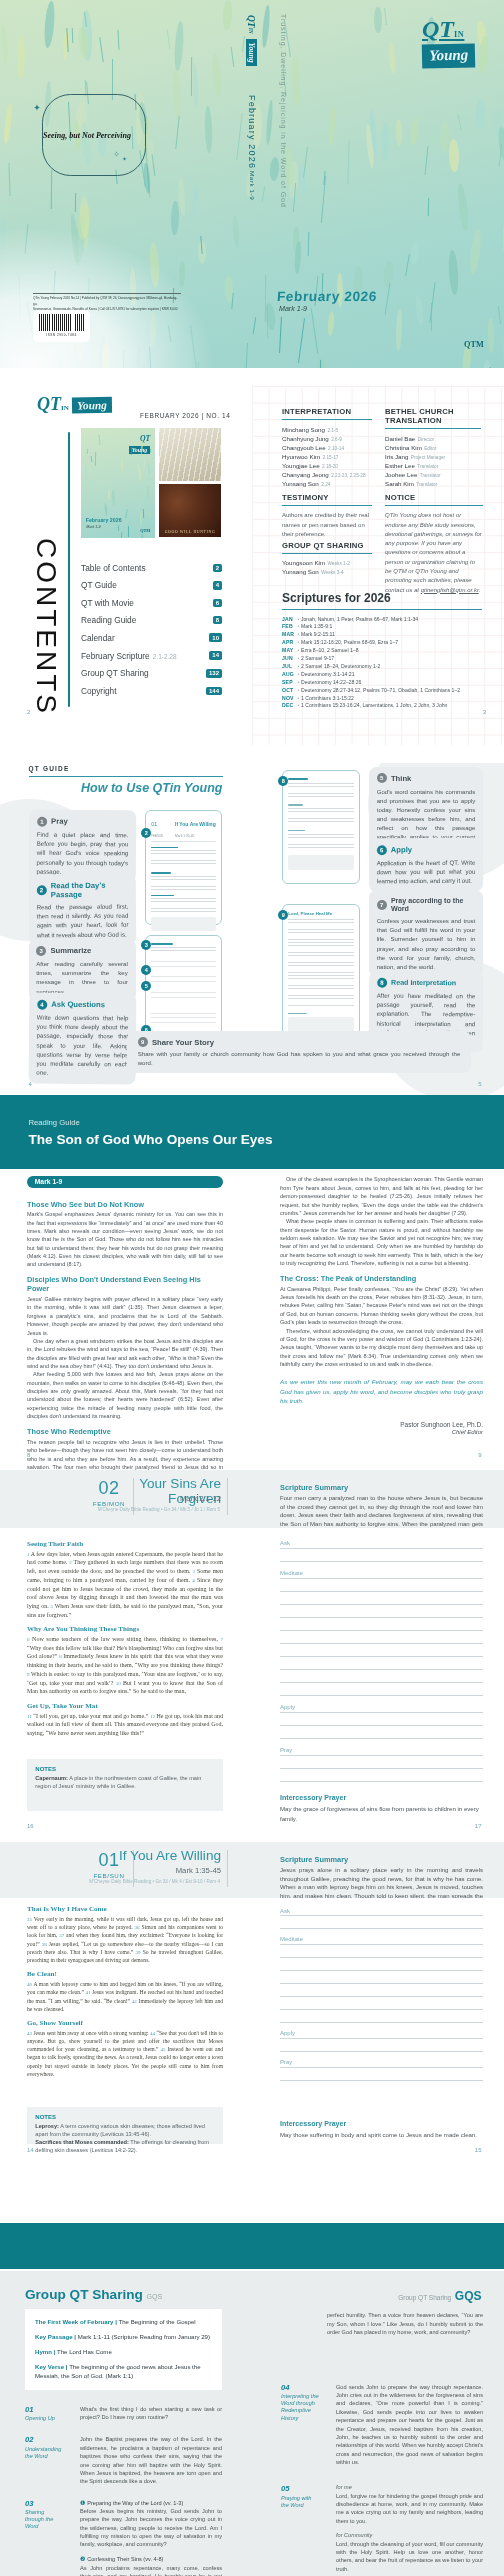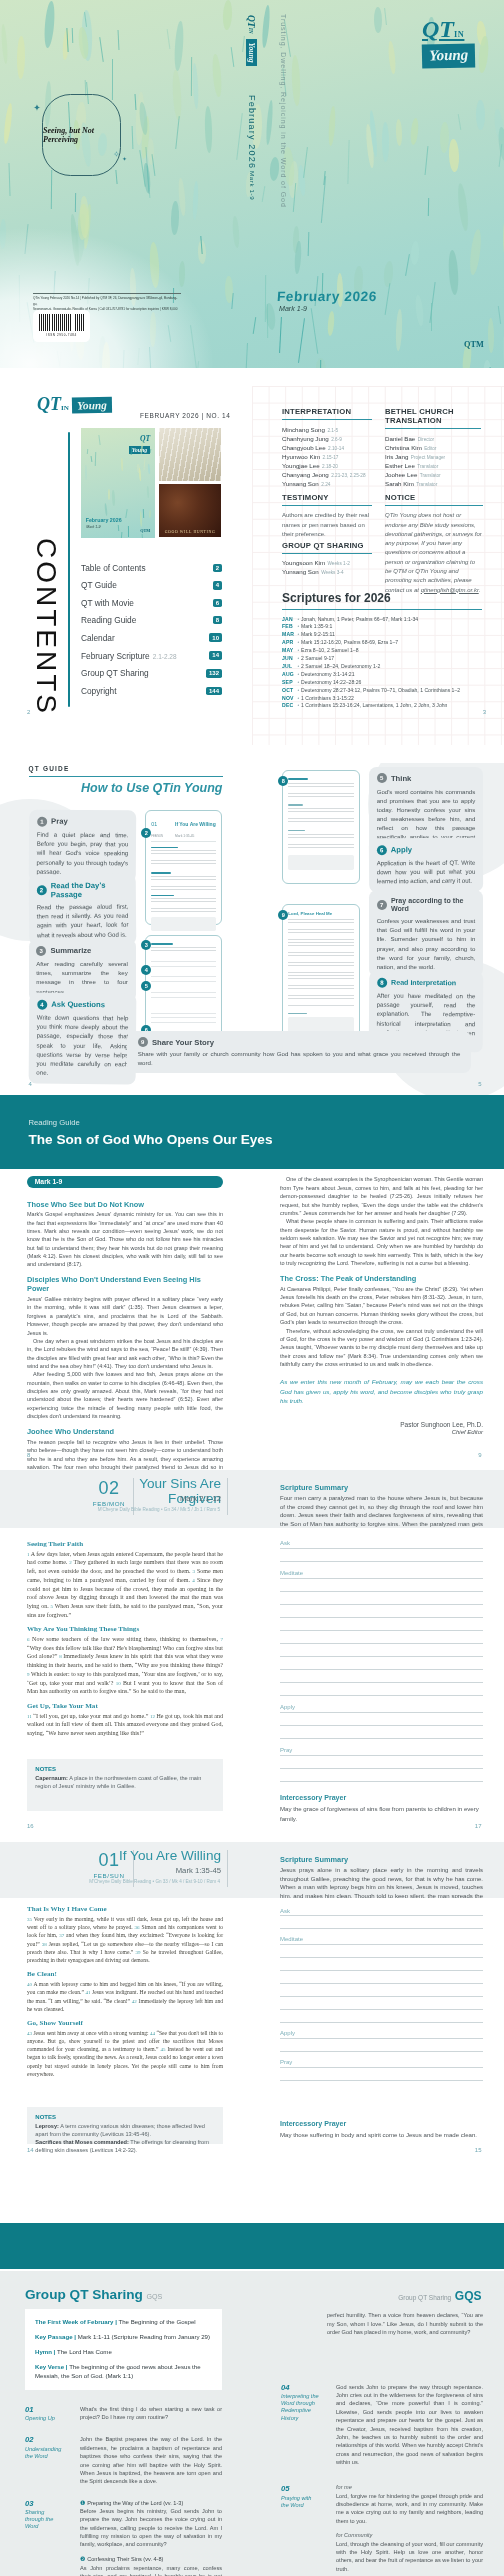--- a/index.html
+++ b/index.html
@@ -8,21 +8,21 @@
   }
   *{margin:0;padding:0;box-sizing:border-box;}
   body{width:504px;background:#ffffff;font-family:"Liberation Sans",sans-serif;color:var(--txt);}
   section{position:relative;overflow:hidden;}
   
   .cover{height:368px;background:linear-gradient(168deg,#cfe6c6 0%,#c6e2c9 22%,#b4dccb 48%,#a5d8cf 72%,#9cd4cd 100%);}
   .cover-art{position:absolute;inset:0;overflow:hidden;}
   .leaf{position:absolute;border-radius:50%;}
   .streak{position:absolute;}
   .cover-fade{position:absolute;inset:0;background:radial-gradient(ellipse 255px 190px at 6% 99%,rgba(255,255,255,.96) 0%,rgba(255,255,255,.75) 35%,rgba(255,255,255,0) 72%);pointer-events:none;}
-  .frame{position:absolute;left:42px;top:94px;width:79px;height:82px;border:0.8px solid #33646a;border-radius:28.5px;display:flex;align-items:center;justify-content:flex-start;}
+  .frame{position:absolute;left:42px;top:94px;width:104px;height:82px;border:0.8px solid #33646a;border-radius:28.5px;display:flex;align-items:center;justify-content:flex-start;}
   .tagline{font-family:"Liberation Serif",serif;font-style:italic;font-weight:bold;font-size:8px;color:#161616;}
   .sparkle{position:absolute;color:#2c7f8c;}
   .pub{position:absolute;left:33px;top:293px;width:148px;font-size:3.1px;line-height:1.7;color:#2f3d3b;border-top:0.6px solid #5d6f6c;padding-top:2.4px;}
   .barcode{position:absolute;left:33px;top:310px;width:57px;height:32px;background:#fff;border-radius:5.3px;padding:4.2px 6px 2.4px;}
   .bars{height:16.6px;background:repeating-linear-gradient(90deg,#1c1c1c 0 0.9px,transparent 0.9px 2.1px);}
   .bc-text{font-size:3px;text-align:center;color:#222;margin-top:1.8px;letter-spacing:0.6px;}
   .spine-logo{position:absolute;left:246px;top:15.4px;writing-mode:vertical-rl;}
   .sl-qt{font-family:"Liberation Serif",serif;font-weight:bold;font-style:italic;font-size:9.5px;color:#0f6b7a;}
   .sl-young{background:#11798c;color:#eaf6f2;font-style:italic;font-weight:bold;font-size:7.7px;padding:3.6px 1.2px;margin-top:2.4px;font-family:"Liberation Serif",serif;}
   .spine-tagline{position:absolute;left:279px;top:14.2px;writing-mode:vertical-rl;font-size:7.1px;letter-spacing:0.9px;color:#7f9f9b;height:208px;}
@@ -628,21 +628,21 @@
 </section>
 <section class="rg-content">
   <div class="rg-badge">Mark 1-9</div>
   <div class="rg-col" style="left:27px;top:24px;">
     <div class="rg-h">Those Who See but Do Not Know</div>
     <p class="rg-p">Mark's Gospel emphasizes Jesus' dynamic ministry for us. You can see this in the fact that expressions like “immediately” and “at once” are used more than 40 times. Mark also reveals our condition—even seeing Jesus' work, we do not know that he is the Son of God. Those who do not follow him see his miracles but fail to understand them; they hear his words but do not grasp their meaning (Mark 4:12). Even his closest disciples, who walk with him daily, still fail to see and understand (8:17).</p>
     <div class="rg-h">Disciples Who Don't Understand Even Seeing His Power</div>
     <p class="rg-p">Jesus' Galilee ministry begins with prayer offered in a solitary place “very early in the morning, while it was still dark” (1:35). Then Jesus cleanses a leper, forgives a paralytic's sins, and proclaims that he is Lord of the Sabbath. However, though people are amazed by that power, they don't understand who Jesus is.</p>
     <p class="rg-p ind">One day when a great windstorm strikes the boat Jesus and his disciples are in, the Lord rebukes the wind and says to the sea, “Peace! Be still!” (4:39). Then the disciples are filled with great fear and ask each other, “Who is this? Even the wind and the sea obey him!” (4:41). They too don't understand who Jesus is.</p>
     <p class="rg-p ind">After feeding 5,000 with five loaves and two fish, Jesus prays alone on the mountain, then walks on water to come to his disciples (6:46-48). Even then, the disciples are only greatly amazed. About this, Mark reveals, “for they had not understood about the loaves; their hearts were hardened” (6:52). Even after experi­encing twice the miracle of feeding many people with little food, the disciples don't understand its meaning.</p>
-    <div class="rg-h">Joohee Who Understand</div>
+    <div class="rg-h">Those Who Redemptive</div>
     <p class="rg-p">The reason people fail to recognize who Jesus is lies in their unbelief. Those who believe—though they have not seen him closely—come to understand both who he is and who they are before him. As a result, they experience amazing salvation. The four men who brought their paralyzed friend to Jesus did so in faith (2:3-5), and the woman who touched his cloak believed she would be healed if she could only touch his garment (5:25-34).</p>
   </div>
   <div class="rg-col" style="left:280px;top:1.2px;width:203px;">
     <p class="rg-p ind" style="margin-top:5.3px;">One of the clearest examples is the Syrophoenician woman. This Gentile woman from Tyre hears about Jesus, comes to him, and falls at his feet, pleading for her demon-possessed daughter to be healed (7:25-26). Jesus initially refuses her request, but she humbly replies, “Even the dogs under the table eat the children's crumbs.” Jesus commends her for her answer and heals her daughter (7:29).</p>
     <p class="rg-p ind">What these people share in common is suffering and pain. Their afflictions make them desperate for the Savior. Human nature is proud, and without hardship we seldom seek salvation. We may see the Savior and yet not recognize him; we may hear of him and yet fail to understand. Only when we are humbled by hardship do our hearts become soft enough to seek him earnestly. This is faith, which is the key to truly recognizing the Lord. Therefore, suffering is not a curse but a blessing.</p>
     <div class="rg-h">The Cross: The Peak of Understanding</div>
     <p class="rg-p">At Caesarea Philippi, Peter finally confesses, “You are the Christ” (8:29). Yet when Jesus foretells his death on the cross, Peter rebukes him (8:31-32). Jesus, in turn, rebukes Peter, calling him “Satan,” because Peter's mind was set not on the things of God, but on human concerns. Human thinking seeks glory without the cross, but God's plan leads to resurrection through the cross.</p>
     <p class="rg-p ind">Therefore, without acknowledging the cross, we cannot truly understand the will of God, for the cross is the very power and wisdom of God (1 Corinthians 1:23-24). Jesus taught, “Whoever wants to be my disciple must deny themselves and take up their cross and follow me” (Mark 8:34). True understanding comes only when we faithfully carry the cross entrusted to us and walk in obedience.</p>
     <p class="rg-closing">As we enter this new month of February, may we each bear the cross God has given us, apply his word, and become disciples who truly grasp his truth.</p>
     <div class="rg-author">Pastor Sunghoon Lee, Ph.D.</div>

